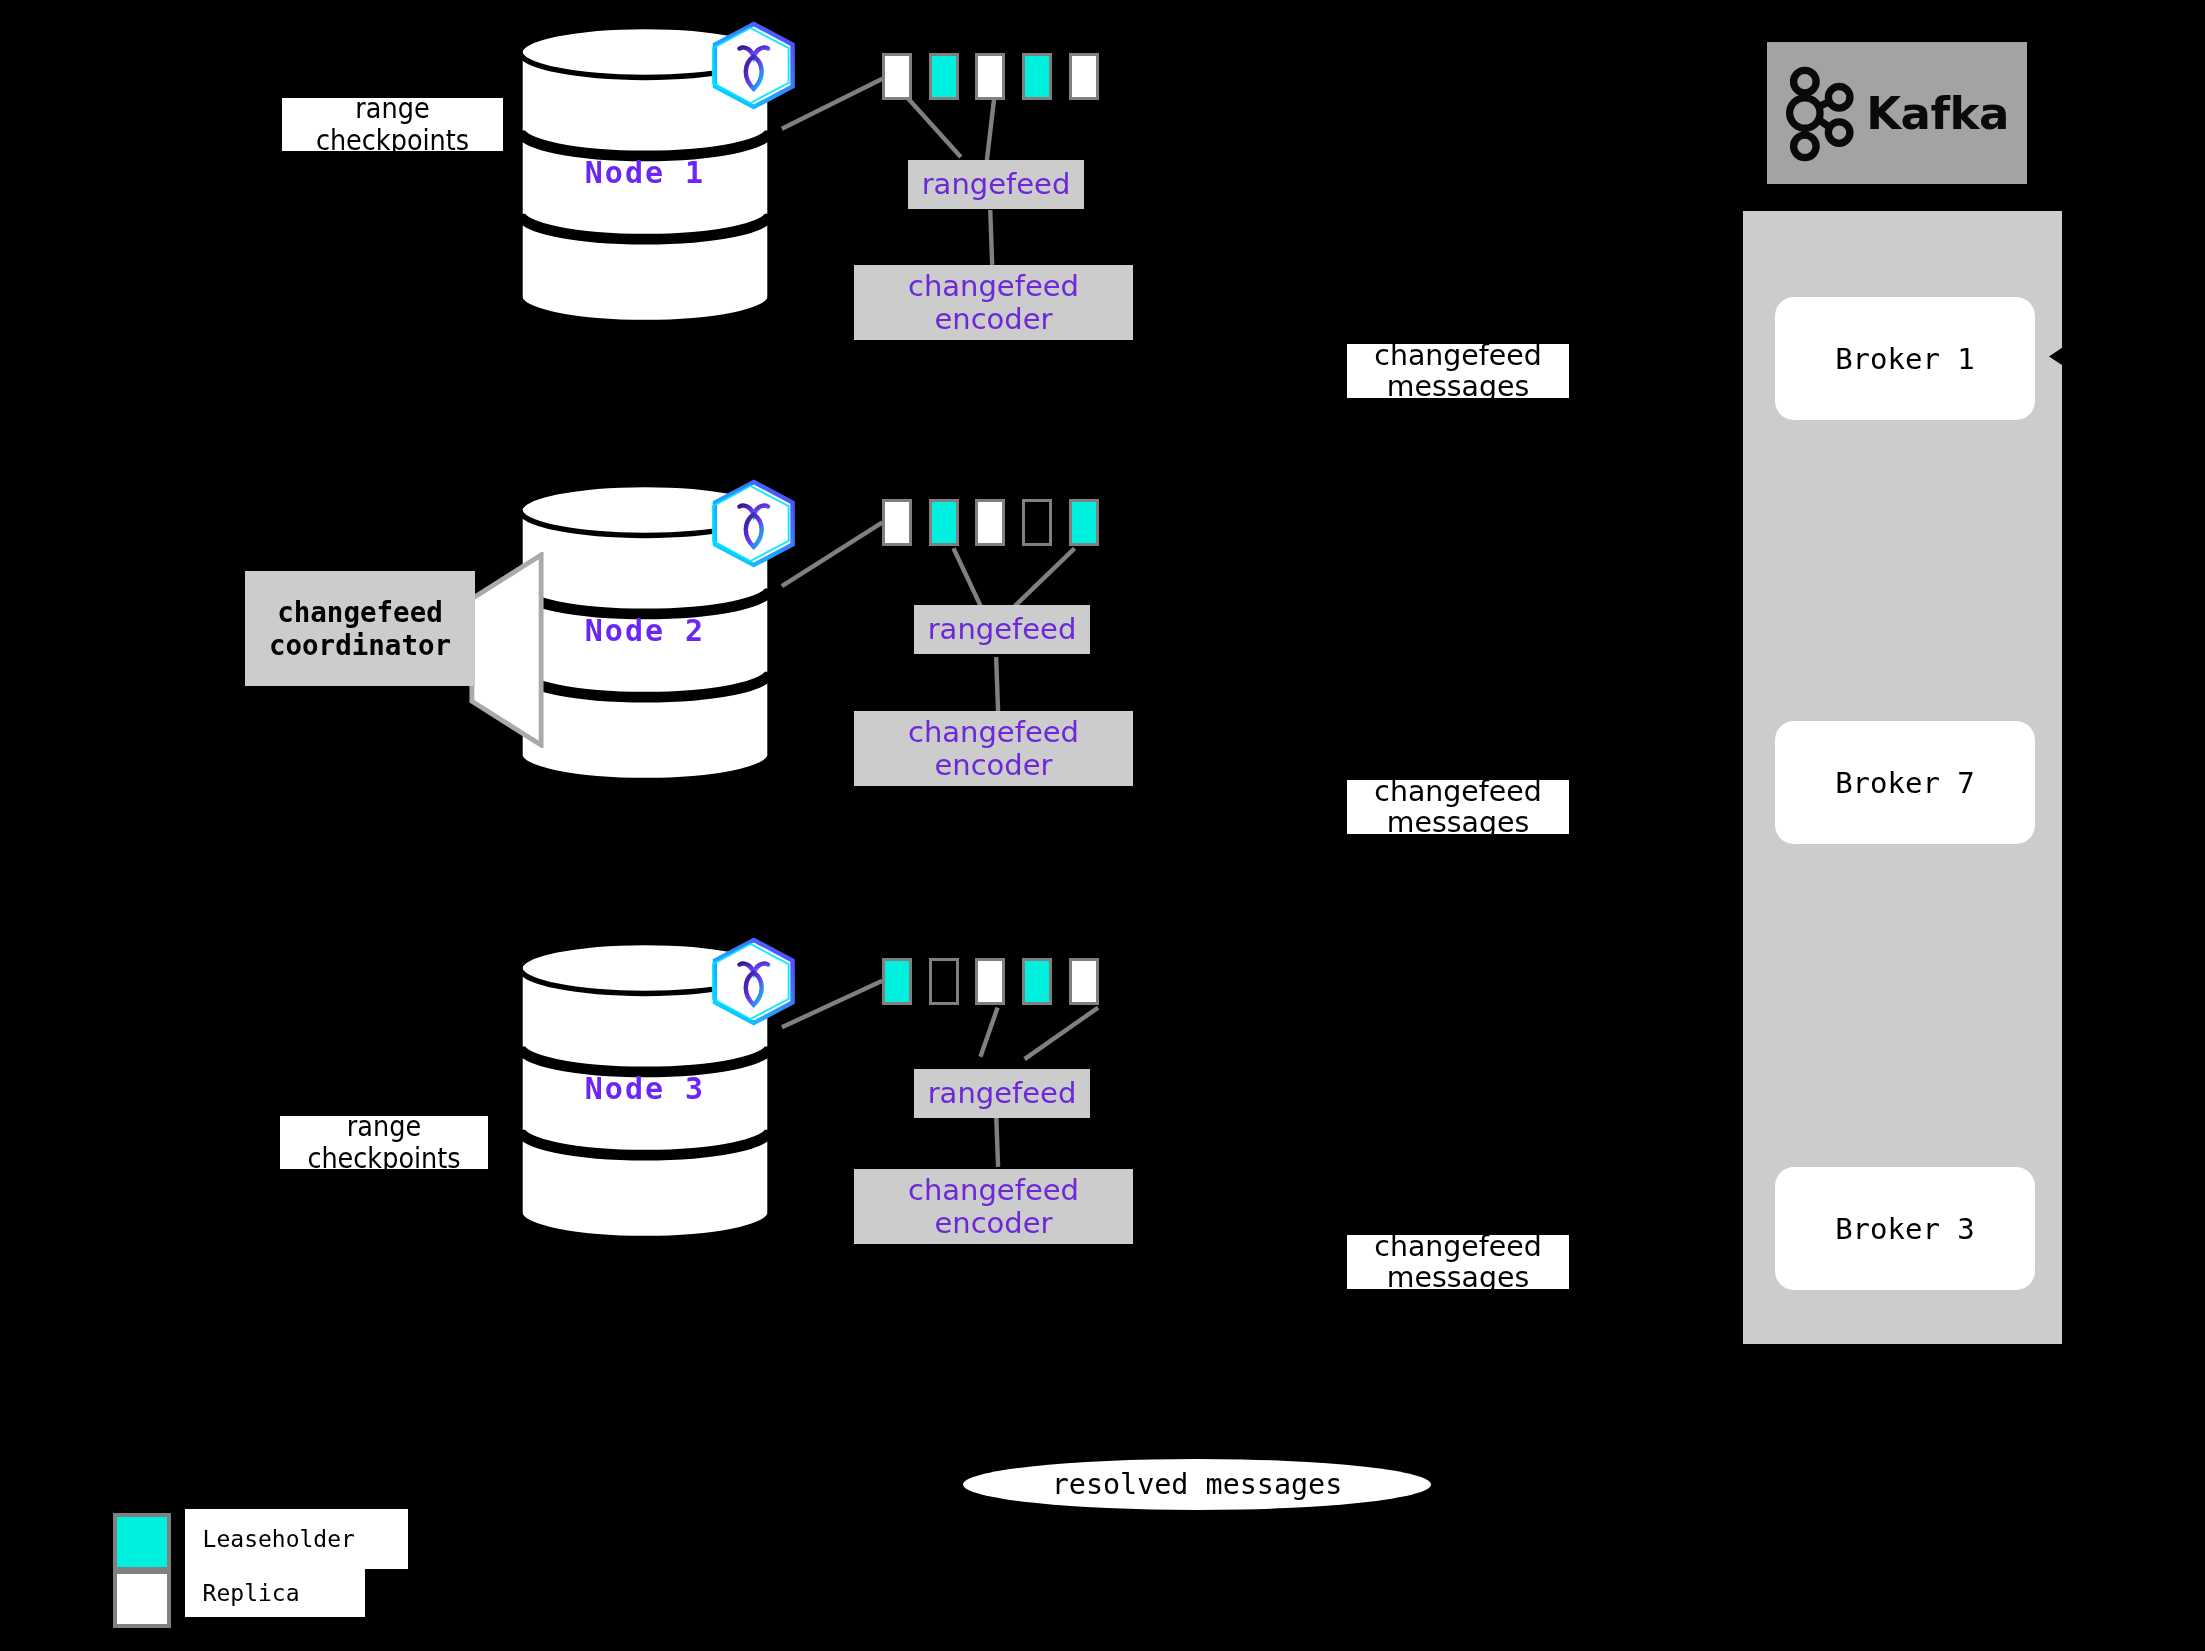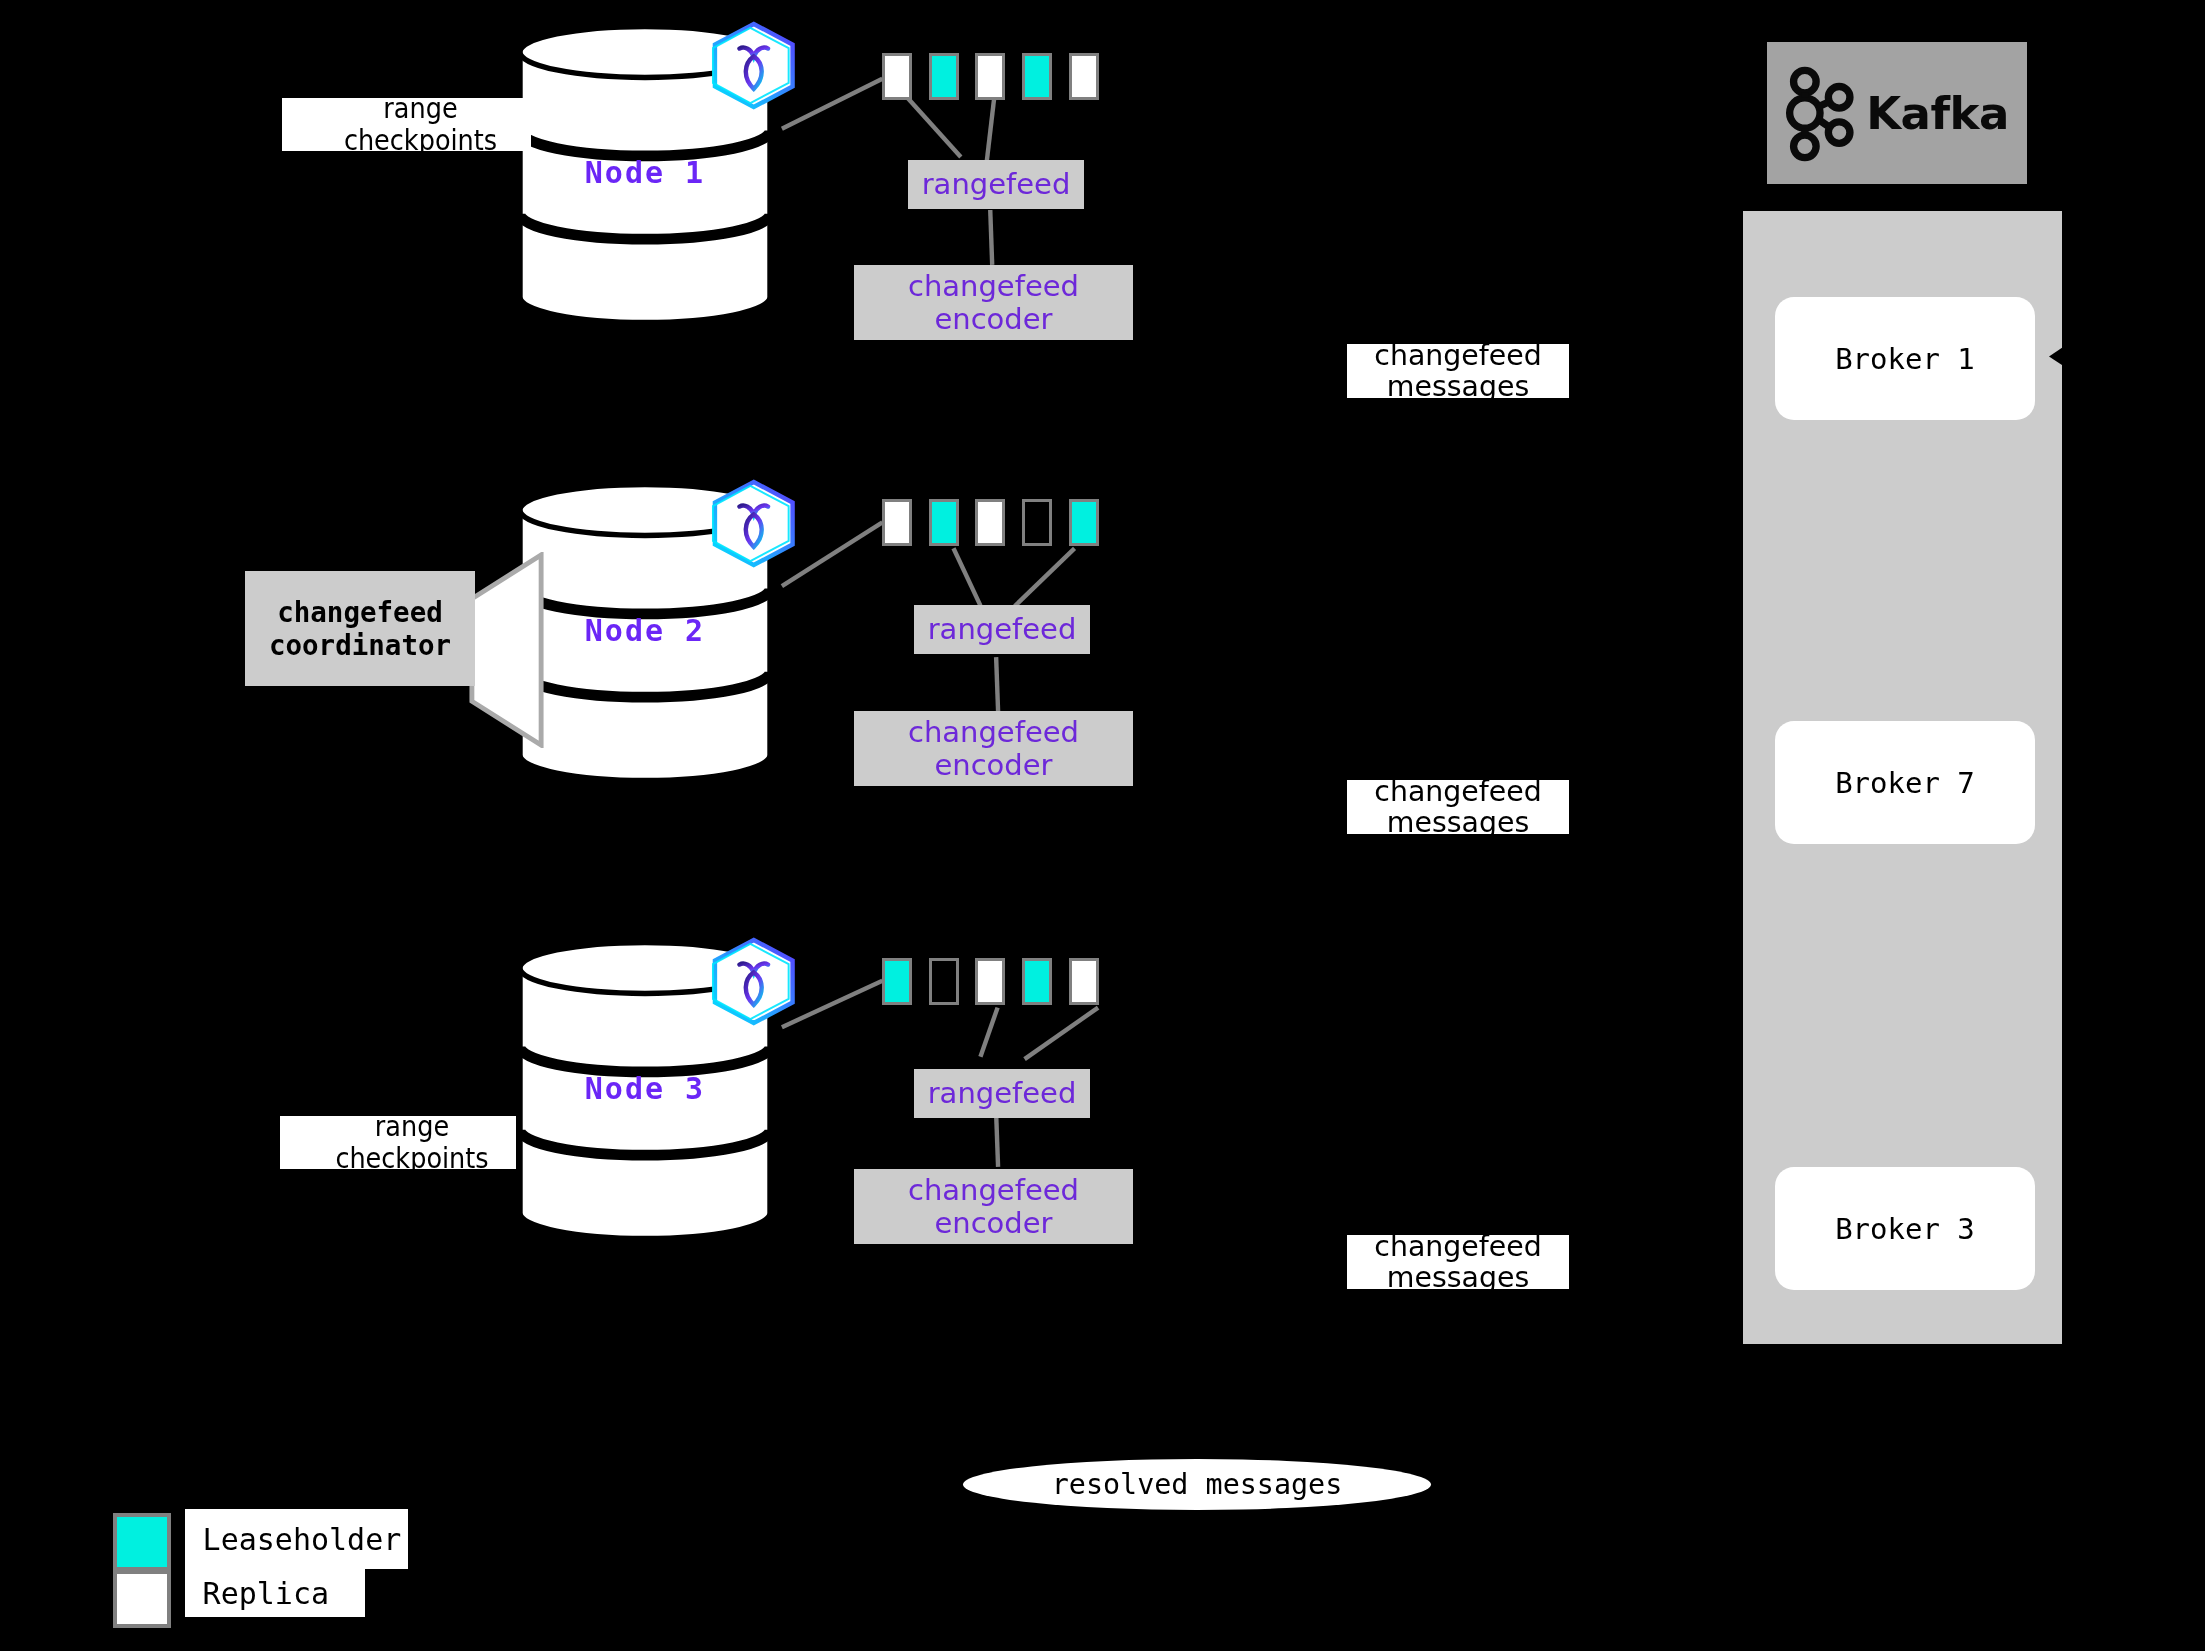--- a/index.html
+++ b/index.html
@@ -54,21 +54,21 @@
   .wbox{
     position:absolute;
     background:#ffffff;
     color:#000;
     display:flex;align-items:center;justify-content:center;
     text-align:center;
     font-size:28.4px;
     line-height:1.1;
     overflow:hidden;
   }
-  .wbox.cond{font-family:"DejaVu Sans Condensed","Liberation Sans", sans-serif;font-stretch:condensed;padding-left:28px;}
+  .wbox.cond{font-family:"DejaVu Sans Condensed","Liberation Sans", sans-serif;font-stretch:condensed;}
 
   
   .coord-box{
     position:absolute;
     background:#CCCCCC;
     color:#000;
     display:flex;align-items:center;justify-content:center;
     text-align:center;
     font-family:"DejaVu Sans Mono", monospace;
     font-weight:bold;
@@ -123,21 +123,21 @@
     box-sizing:border-box;
   }
   .legend-label{
     position:absolute;
     background:#ffffff;
     color:#000;
     display:flex;align-items:center;justify-content:flex-start;
     padding-left:17.6px;
     box-sizing:border-box;
     font-family:"DejaVu Sans Mono", monospace;
-    font-size:30px;
+    font-size:23px;
   }
 
   svg{display:block;}
 </style>
 </head>
 <body>
 
 <div id="stage">
 
   <svg class="abs" style="left:0;top:0;width:2205px;height:1652px;pointer-events:none;" viewBox="0 0 4498 3369" width="2205" height="1652">

